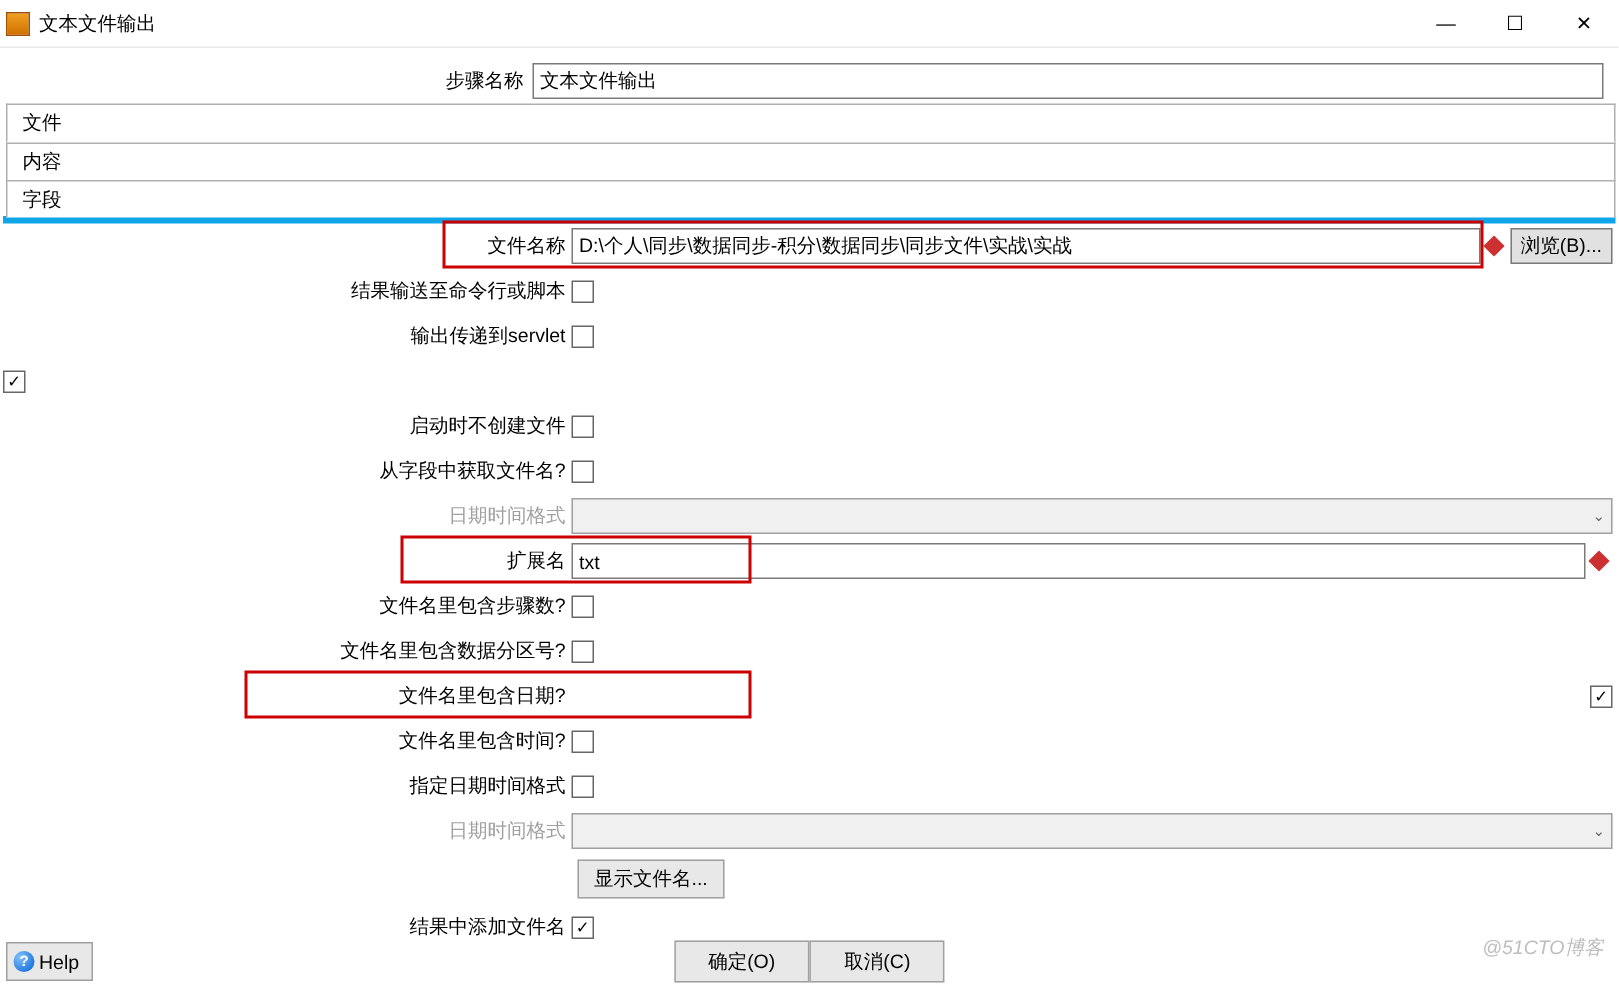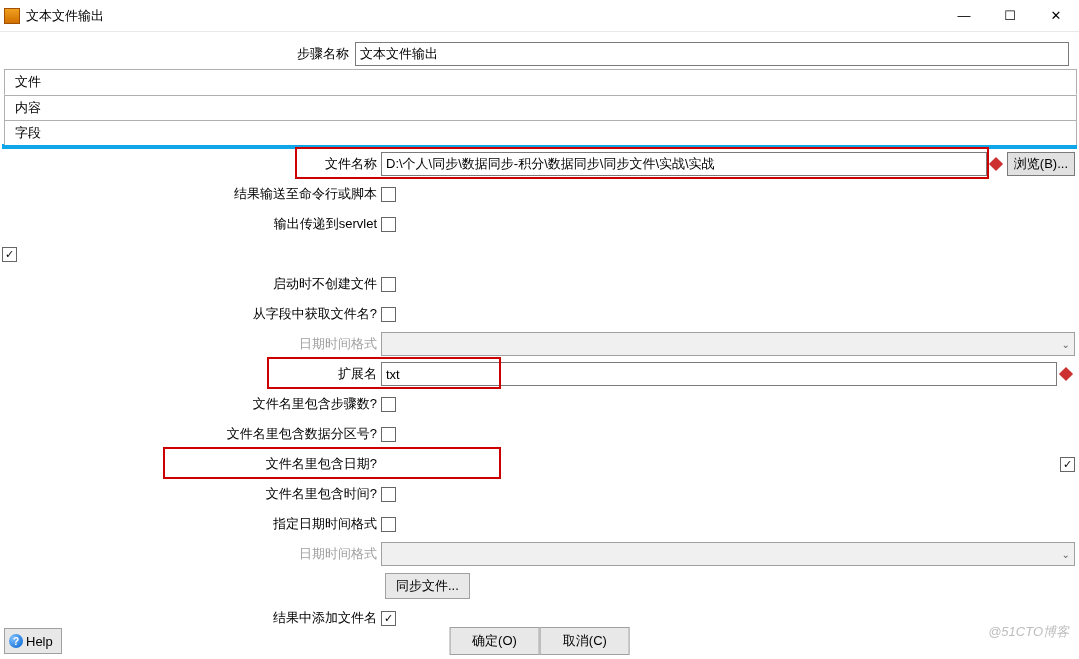--- a/index.html
+++ b/index.html
@@ -271,21 +271,21 @@
     </div>
 
     <div class="row">
       <div class="row-label disabled">日期时间格式</div>
       <div class="dropdown">
           <span class="arrow">⌄</span>
         </div>
     </div>
 
     <div class="row" style="height:34px;">
-      <button class="show-fn-btn">同步文件...</button>
+      <button class="show-fn-btn">显示文件名...</button>
     </div>
 
     <div class="row">
       <div class="row-label">结果中添加文件名</div>
       <span class="chk">✓</span>
     </div>
 
   </div>
 </div>
 

